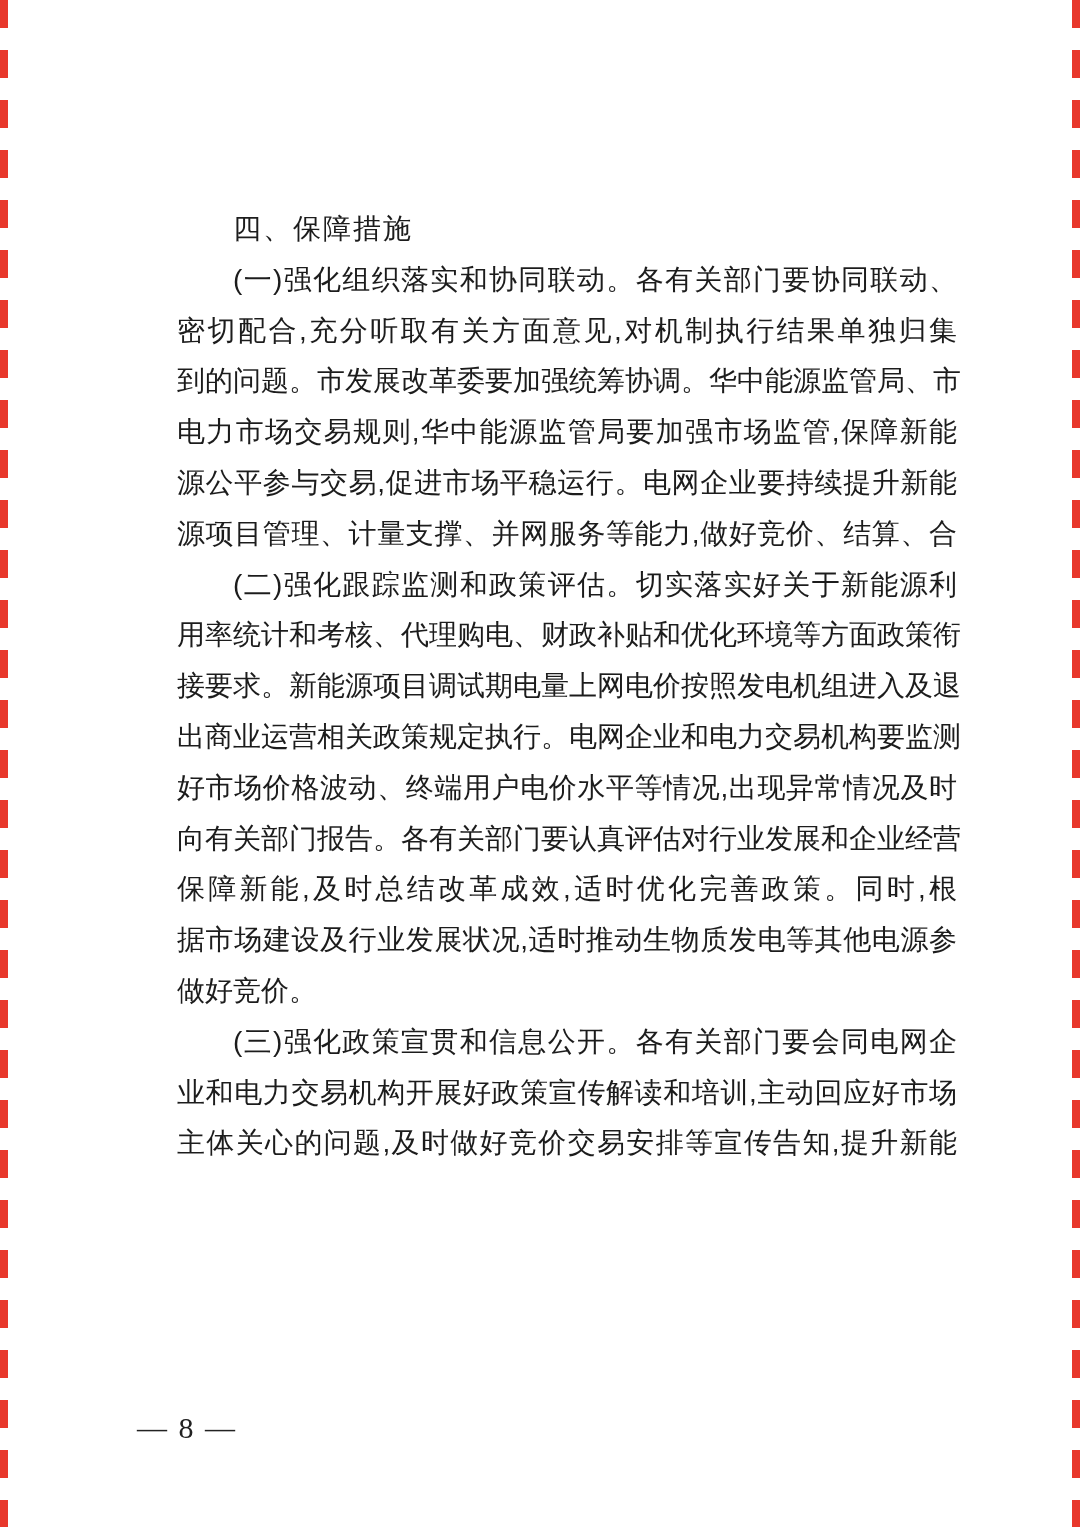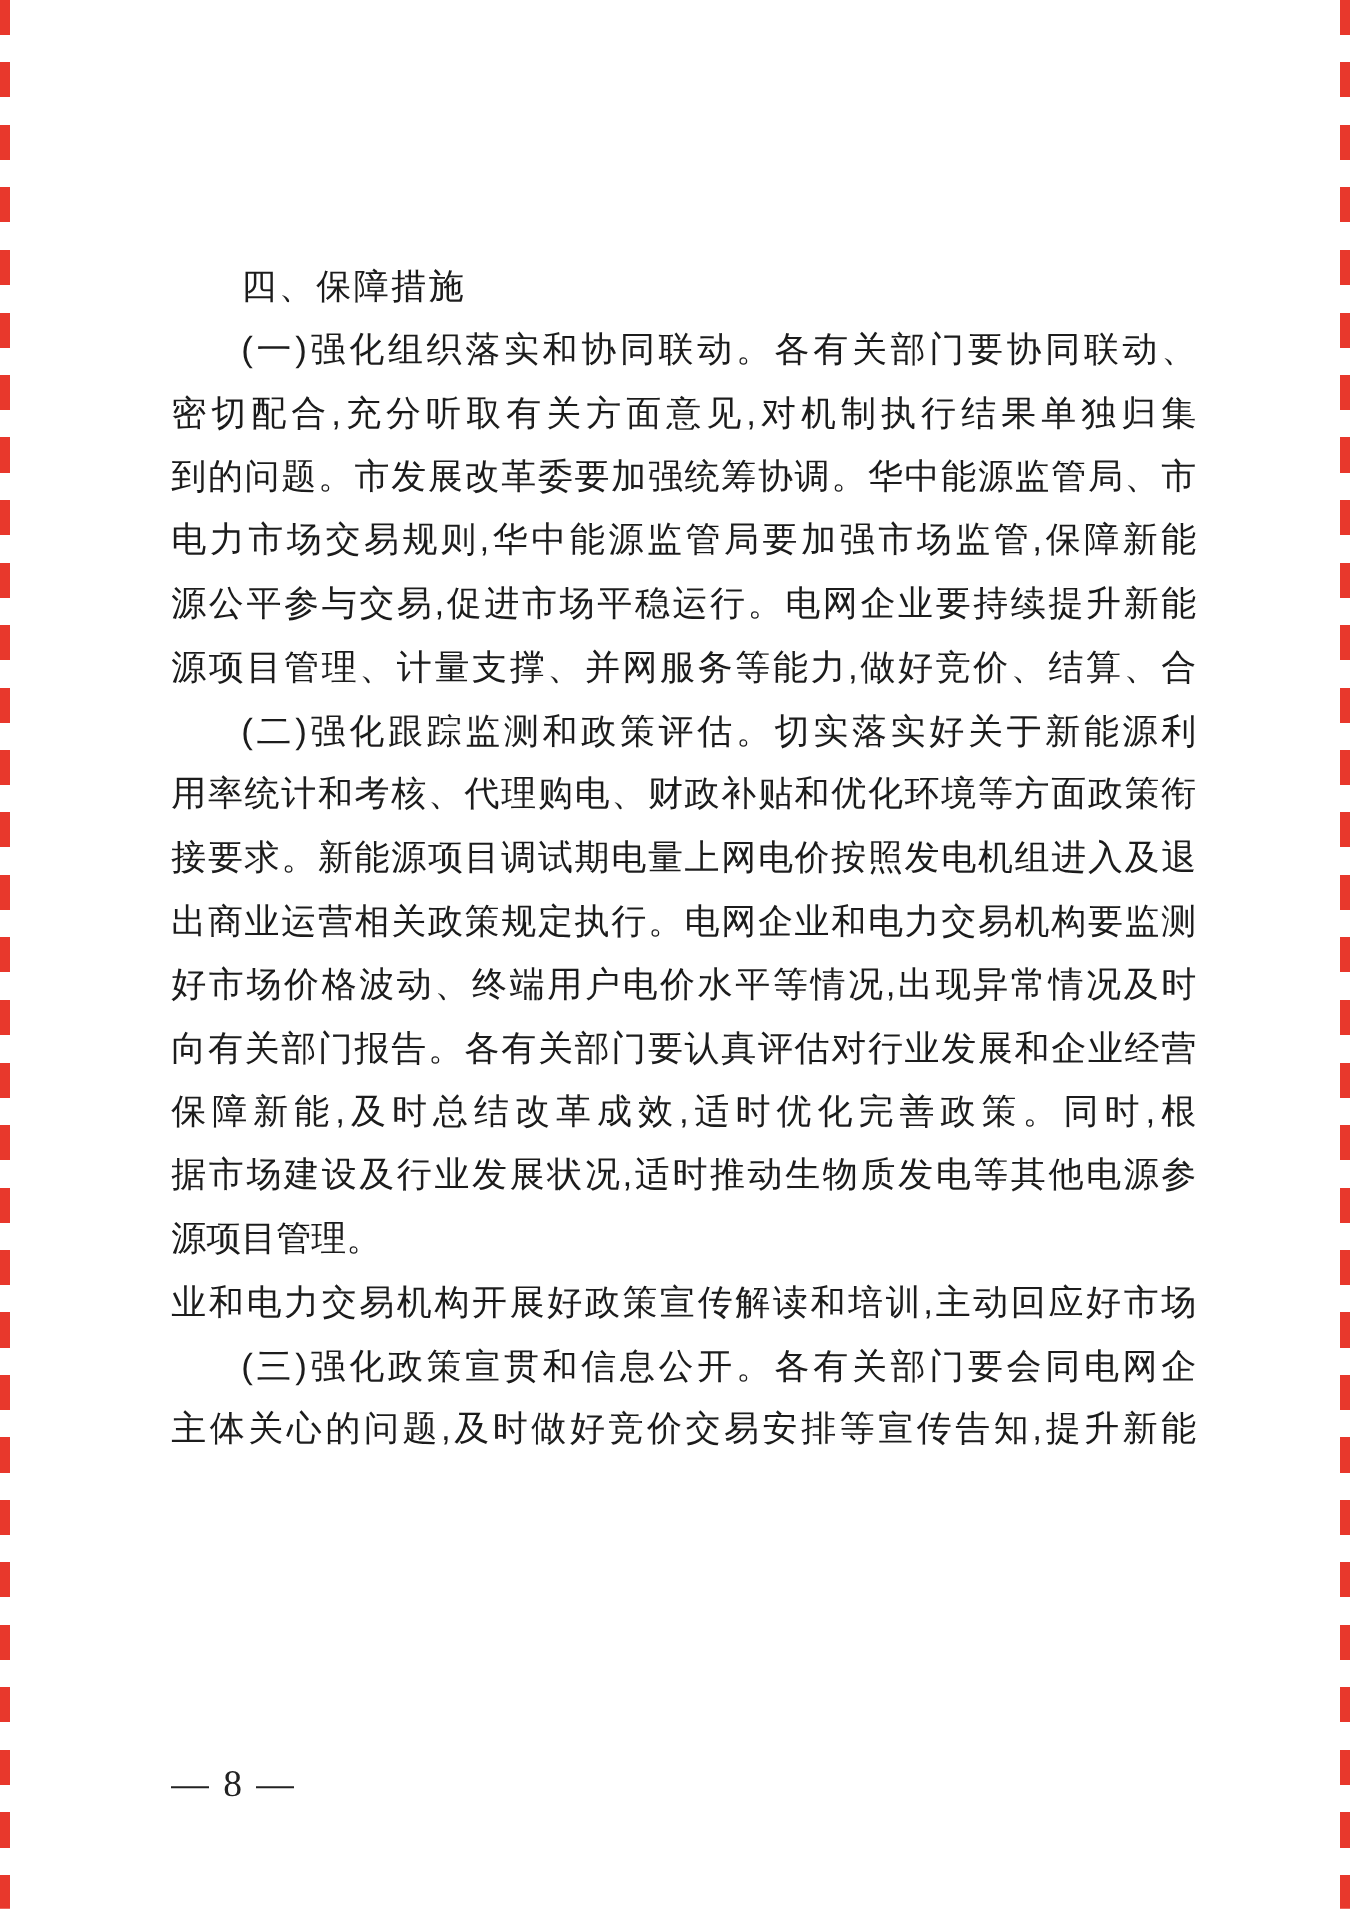--- a/index.html
+++ b/index.html
@@ -39,20 +39,21 @@
     font-size: 28px;
   }
   .line {
     height: 50.8px;
     line-height: 50.8px;
     white-space: nowrap;
     text-align: justify;
     text-align-last: justify;
     text-justify: inter-ideograph;
     letter-spacing: 0;
+    margin-left: 40px;
   }
   
   .line.flush-left {
     text-align-last: left;
     white-space: normal;
   }
   
   .line.indent {
     padding-left: 56px;
   }
@@ -88,19 +89,19 @@
   <div class="line">源公平参与交易,促进市场平稳运行。电网企业要持续提升新能</div>
   <div class="line">源项目管理、计量支撑、并网服务等能力,做好竞价、结算、合</div>
   <div class="line indent">(二)强化跟踪监测和政策评估。切实落实好关于新能源利</div>
   <div class="line">用率统计和考核、代理购电、财政补贴和优化环境等方面政策衔</div>
   <div class="line">接要求。新能源项目调试期电量上网电价按照发电机组进入及退</div>
   <div class="line">出商业运营相关政策规定执行。电网企业和电力交易机构要监测</div>
   <div class="line">好市场价格波动、终端用户电价水平等情况,出现异常情况及时</div>
   <div class="line">向有关部门报告。各有关部门要认真评估对行业发展和企业经营</div>
   <div class="line">保障新能,及时总结改革成效,适时优化完善政策。同时,根</div>
   <div class="line">据市场建设及行业发展状况,适时推动生物质发电等其他电源参</div>
-  <div class="line flush-left">源项目管理。</div>
+  <div class="line flush-left">做好竞价。</div>
+  <div class="line indent">(三)强化政策宣贯和信息公开。各有关部门要会同电网企</div>
   <div class="line">业和电力交易机构开展好政策宣传解读和培训,主动回应好市场</div>
-  <div class="line indent">(三)强化政策宣贯和信息公开。各有关部门要会同电网企</div>
   <div class="line">主体关心的问题,及时做好竞价交易安排等宣传告知,提升新能</div>
 </div>
 
 <div class="page-footer">— 8 —</div>
 
 </body></html>

